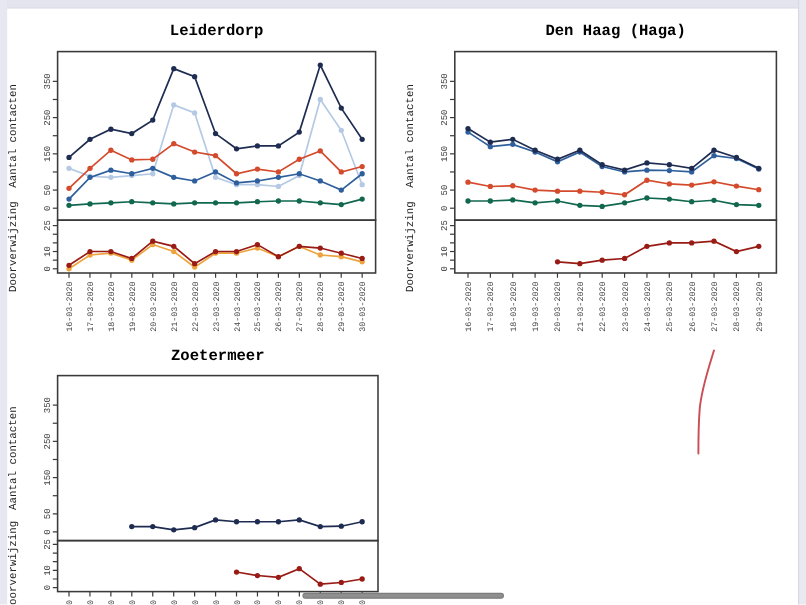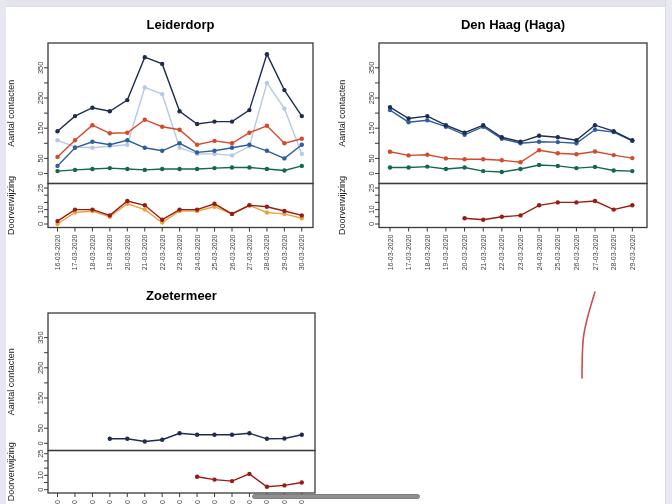--- a/index.html
+++ b/index.html
@@ -1,17 +1,17 @@
 <!DOCTYPE html>
 <html><head>
 <meta charset="utf-8">
 <style>
   html,body{margin:0;padding:0;background:#fff;}
   #screen{position:relative;width:672px;height:504px;background:#ffffff;overflow:hidden;
-          font-family:Liberation Sans, sans-serif;}
+          font-family:Liberation Mono, monospace;}
   .chrome-top{position:absolute;left:0;top:0;width:672px;height:7px;background:#e4e4ee;
               border-bottom:1px solid #dedee8;box-sizing:border-box;z-index:5;}
   .chrome-left{position:absolute;left:0;top:0;width:6px;height:504px;background:#e7e7f1;z-index:5;}
   .chrome-right{position:absolute;right:0;top:0;width:7px;height:504px;background:#e9e9f2;
                 border-left:1px solid #d9d9e4;box-sizing:border-box;z-index:5;}
   .scrollbar-thumb{position:absolute;left:252px;top:494px;width:168px;height:5px;
                    background:#8f8f8f;border:1px solid #7d7d7d;border-radius:3px;
                    box-sizing:border-box;z-index:6;}
   svg text{fill:#3c3c3c;}
   svg .panel-title{font-weight:bold;font-size:13px;fill:#000;}

